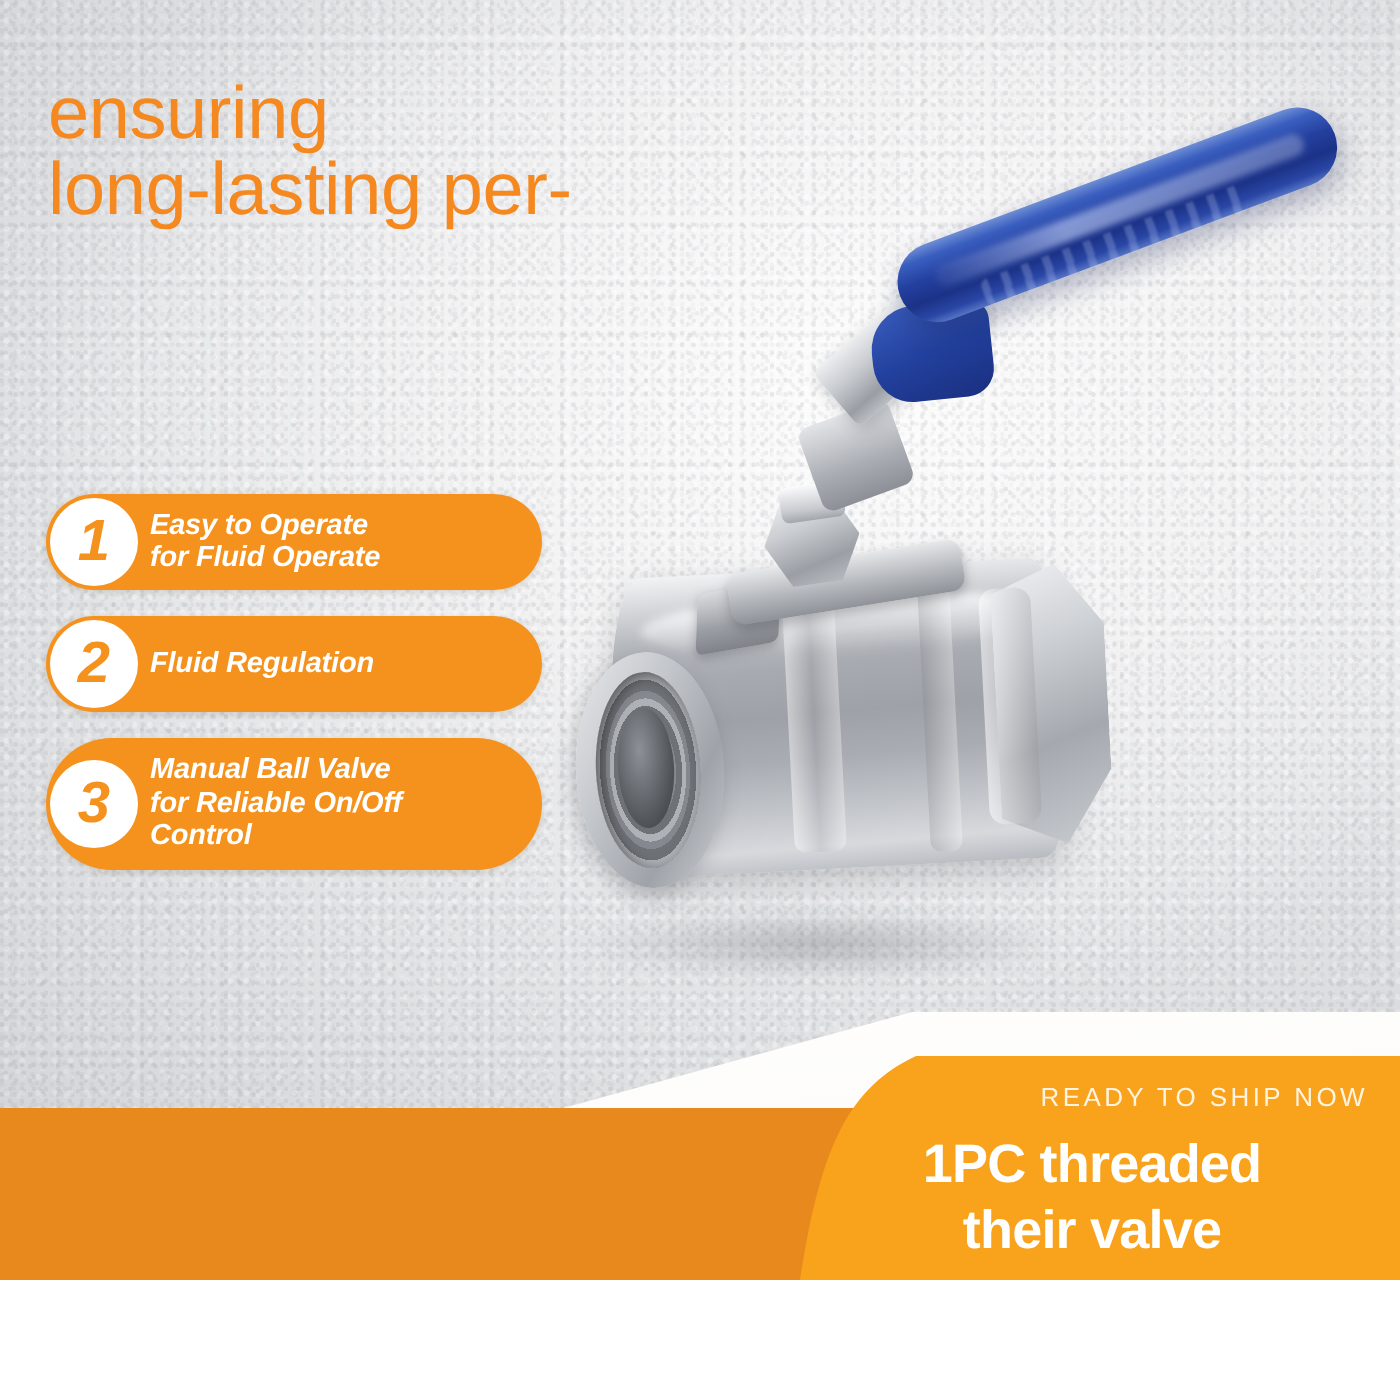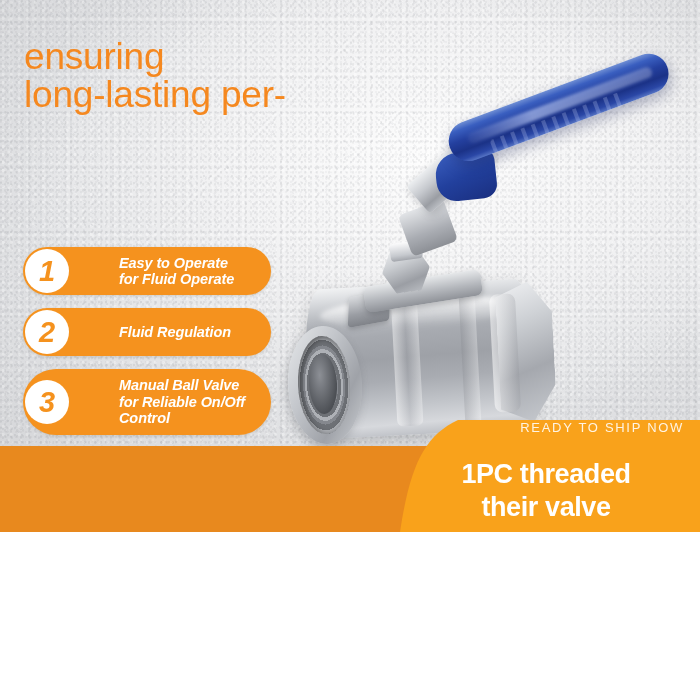--- a/index.html
+++ b/index.html
@@ -1,19 +1,19 @@
 <!DOCTYPE html>
 <html><head>
 <meta charset="utf-8">
 <style>
   html,body{margin:0;padding:0;background:#fff;}
   body{font-family:"Liberation Sans",sans-serif;}
 
   #stage{
-    position:relative;width:700px;height:532px;overflow:hidden;
+    position:relative;width:700px;height:640px;overflow:hidden;
     background:#0f172a;
   }
 
   
   .bg-base{
     position:absolute;inset:0;
     background:
       radial-gradient(ellipse 60% 48% at 62% 30%, #fdfdfd 0%, #f2f2f3 52%, #e3e4e6 100%),
       linear-gradient(180deg,#eceded 0%,#e8e9ea 100%);
   }
@@ -61,21 +61,20 @@
     flex:0 0 auto;width:44px;height:44px;margin:2px 6px 2px 2px;
     background:#ffffff;border-radius:50%;
     display:flex;align-items:center;justify-content:center;
     color:#F5921E;font-size:29px;font-weight:700;line-height:1;
     font-style:italic;
   }
   .pill-txt{
     color:#ffffff;font-style:italic;font-weight:700;
     font-size:14.5px;line-height:16.5px;padding-right:22px;
     letter-spacing:-.1px;
-    margin-left:44px;
   }
   .pill-txt span{display:block;white-space:nowrap;}
 
   
   .product{position:absolute;left:0;top:0;width:700px;height:700px;pointer-events:none;}
 
   
   .ped-top{
     position:absolute;left:78px;top:506px;width:700px;height:104px;
     background:linear-gradient(175deg,#ffffff 0%,#fdfcfa 45%,#f7f4ef 100%);
@@ -234,21 +233,21 @@
     background:#F9A21B;
     clip-path:path("M 58 0 C 24 16, 10 46, 0 112 L 300 112 L 300 0 Z");
   }
   .bar-left-text{
     position:absolute;left:12px;bottom:9px;width:412px;
     color:#ffffff;font-size:26px;line-height:29px;font-weight:700;
     letter-spacing:-.4px;
   }
   .bar-left-text span{display:block;}
   .ready{
-    position:absolute;right:16px;bottom:97px;
+    position:absolute;right:16px;bottom:84px;
     color:rgba(255,255,255,.88);font-size:13px;letter-spacing:1.7px;
     font-weight:400;
   }
   .prod-title{
     position:absolute;right:14px;bottom:8px;width:280px;text-align:center;
     color:#ffffff;font-size:27px;line-height:33px;font-weight:700;
     letter-spacing:-.4px;
   }
   .prod-title span{display:block;}
 </style>

